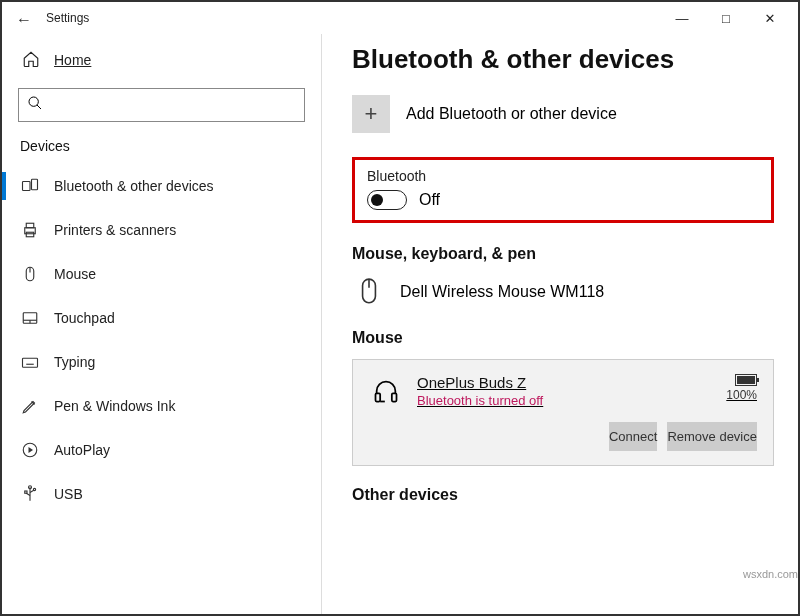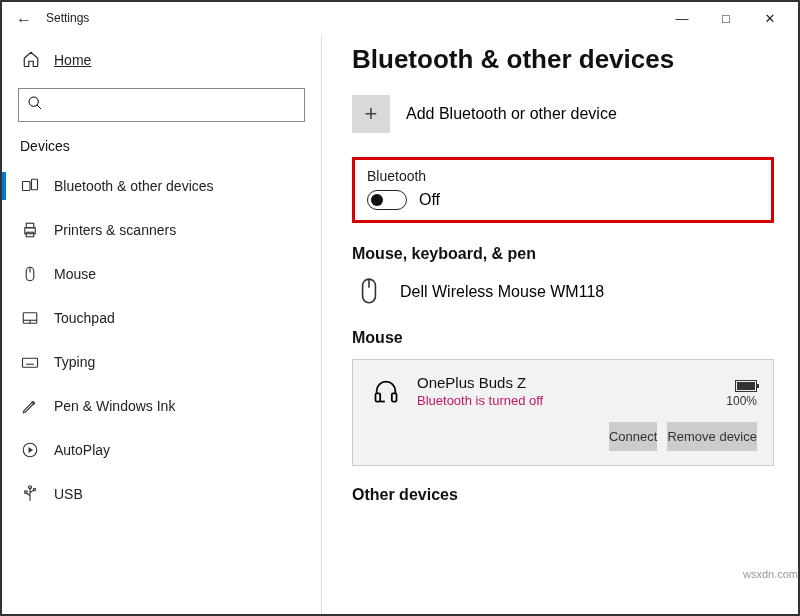--- a/index.html
+++ b/index.html
@@ -26,21 +26,21 @@
   .plus-tile { width: 38px; height: 38px; background: #d9d9d9; display: flex; align-items: center; justify-content: center; color: #444; font-size: 22px; font-weight: 300; }
   .bt-box { border: 3px solid #d40000; padding: 8px 12px 10px 12px; margin-bottom: 22px; }
   .bt-box .lbl { font-size: 14px; color: #222; margin-bottom: 6px; }
   .bt-toggle { display: flex; align-items: center; gap: 12px; }
   .toggle { width: 40px; height: 20px; border: 1px solid #222; border-radius: 10px; position: relative; background: #fff; cursor: pointer; }
   .toggle .knob { width: 12px; height: 12px; border-radius: 50%; background: #111; position: absolute; left: 3px; top: 3px; }
   h2.sub { font-size: 16px; font-weight: 600; margin: 6px 0 12px 0; color: #111; }
   .device-row { display: flex; align-items: center; gap: 14px; margin-bottom: 20px; }
   .device-row .icon { width: 34px; height: 34px; display: flex; align-items: center; justify-content: center; color: #333; }
   .audio-card { border: 1px solid #ccc; background: #f2f2f2; padding: 14px 16px 14px 16px; }
-  .audio-head { display: flex; align-items: flex-end; gap: 14px; }
+  .audio-head { display: flex; align-items: flex-start; gap: 14px; text-decoration: underline; }
   .audio-head .icon { width: 34px; height: 34px; display: flex; align-items: center; justify-content: center; }
   .audio-head .txt { flex: 1; }
   .audio-head .name { font-size: 15px; color: #111; }
   .audio-head .sub { font-size: 13px; color: #be185d; margin-top: 2px; }
   .batt { display: flex; flex-direction: column; align-items: flex-end; font-size: 12px; color: #333; }
   .batt-icon { width: 22px; height: 12px; border: 1px solid #333; position: relative; margin-bottom: 2px; }
   .batt-icon::after { content: ""; position: absolute; right: -3px; top: 3px; width: 2px; height: 4px; background: #333; }
   .batt-icon .fill { position: absolute; left: 1px; top: 1px; bottom: 1px; right: 1px; background: #333; }
   .audio-actions { display: flex; justify-content: flex-end; gap: 10px; margin-top: 14px; }
   .btn { background: #ccc; border: none; padding: 7px 0; font-size: 13px; color: #333; cursor: pointer; }

